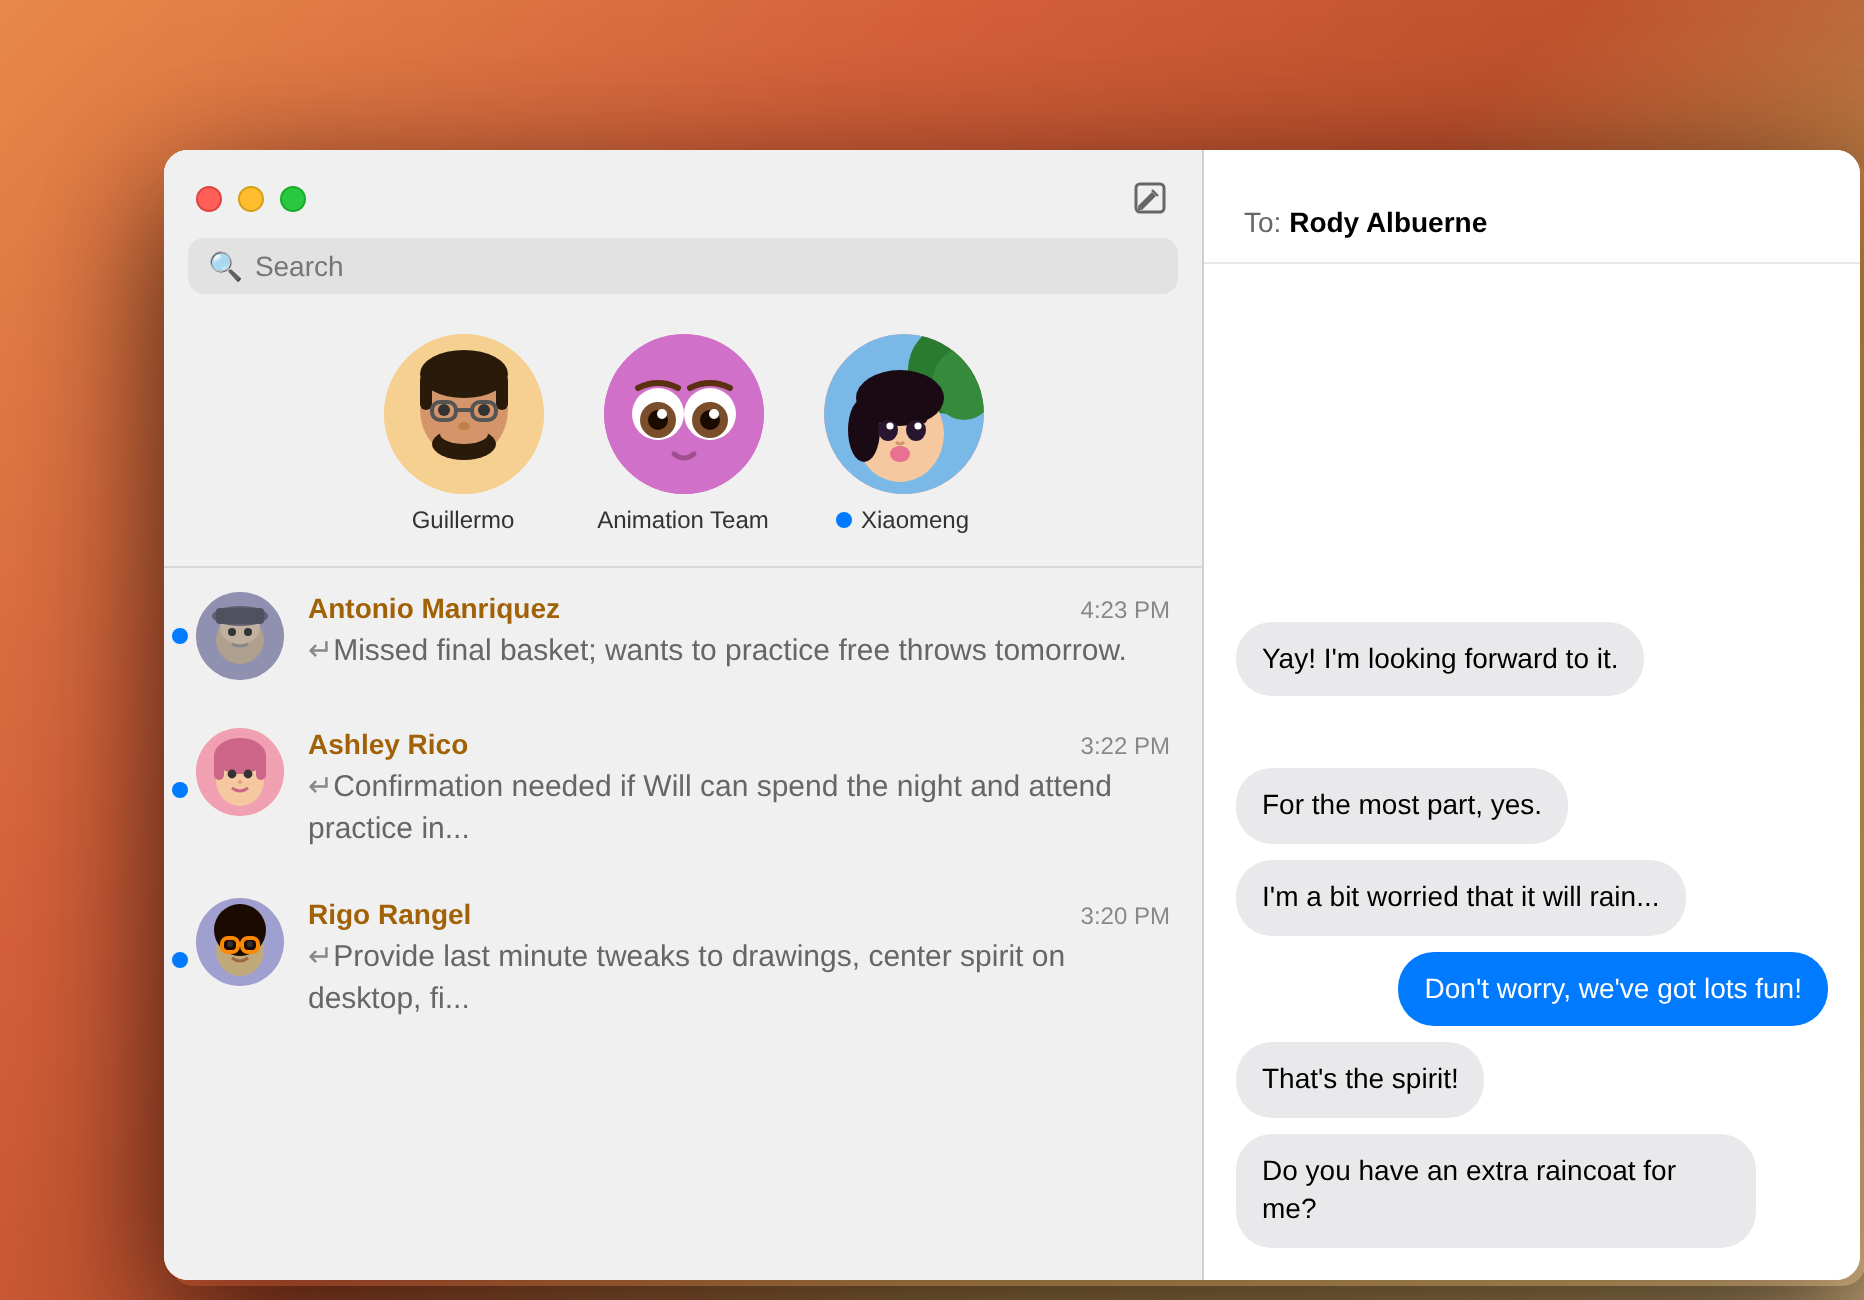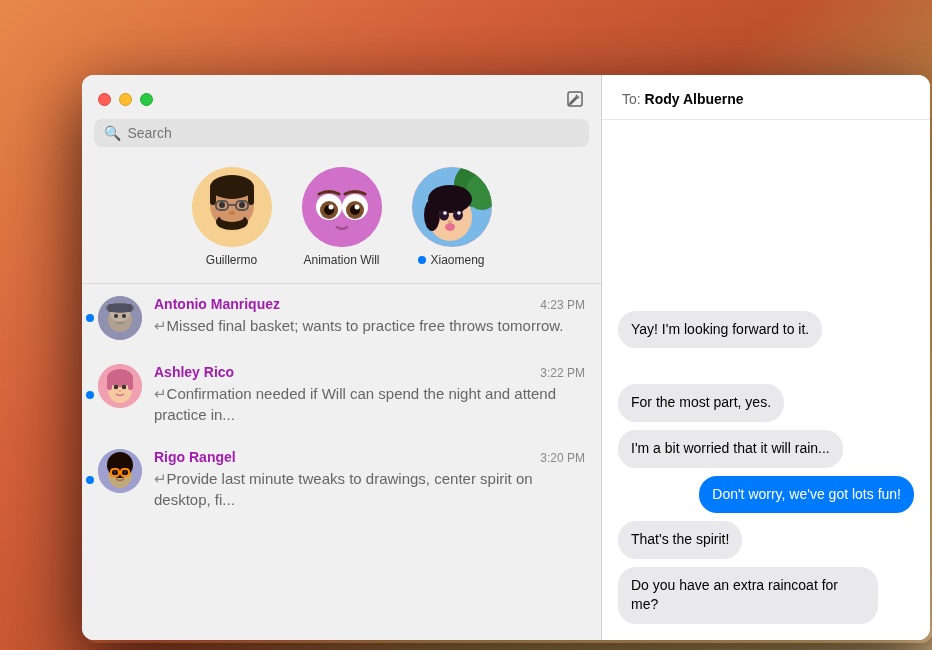--- a/index.html
+++ b/index.html
@@ -217,21 +217,21 @@
     .msg-header {
       display: flex;
       justify-content: space-between;
       align-items: baseline;
       margin-bottom: 3px;
     }
 
     .msg-name {
       font-size: 14px;
       font-weight: 600;
-      color: #a21caf;
+      color: #a16207;
     }
 
     .msg-time {
       font-size: 12px;
       color: #888;
       flex-shrink: 0;
     }
 
     .msg-preview {
       font-size: 15px;
@@ -252,21 +252,21 @@
 
     
     .chat-panel {
       flex: 1;
       background: #fff;
       display: flex;
       flex-direction: column;
     }
 
     .chat-header {
-      padding: 16px 20px 12px 20px;
+      padding: 28px 20px 12px 20px;
       border-bottom: 1px solid #e8e8e8;
       font-size: 14px;
       color: #000;
     }
 
     .chat-header .to-label {
       color: #666;
       font-weight: 400;
     }
 
@@ -404,21 +404,21 @@
 
               <circle cx="55" cy="40" r="2.5" fill="white"></circle>
 
               <path d="M17 27 Q27 22 37 27" stroke="#5a3010" stroke-width="3" fill="none" stroke-linecap="round"></path>
               <path d="M43 27 Q53 22 63 27" stroke="#5a3010" stroke-width="3" fill="none" stroke-linecap="round"></path>
 
               <path d="M35 60 Q40 64 45 60" stroke="#a05090" stroke-width="2.5" fill="none" stroke-linecap="round"></path>
             </svg>
           </div>
         </div>
-        <span class="contact-label">Animation Will</span>
+        <span class="contact-label">Animation Team</span>
       </div>
 
       <div class="contact-item">
         <div class="avatar-wrapper">
           <div class="avatar-circle avatar-xiaomeng">
 
             <svg width="80" height="80" viewBox="0 0 80 80">
 
               <circle cx="40" cy="40" r="40" fill="#7ab8e8"></circle>
 

